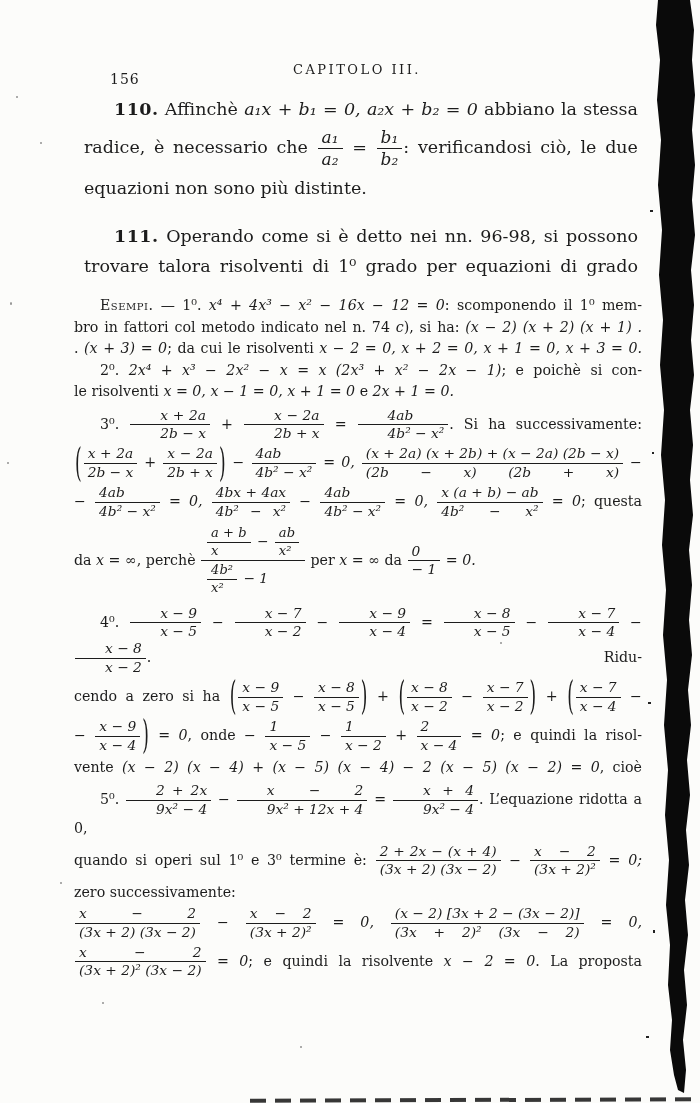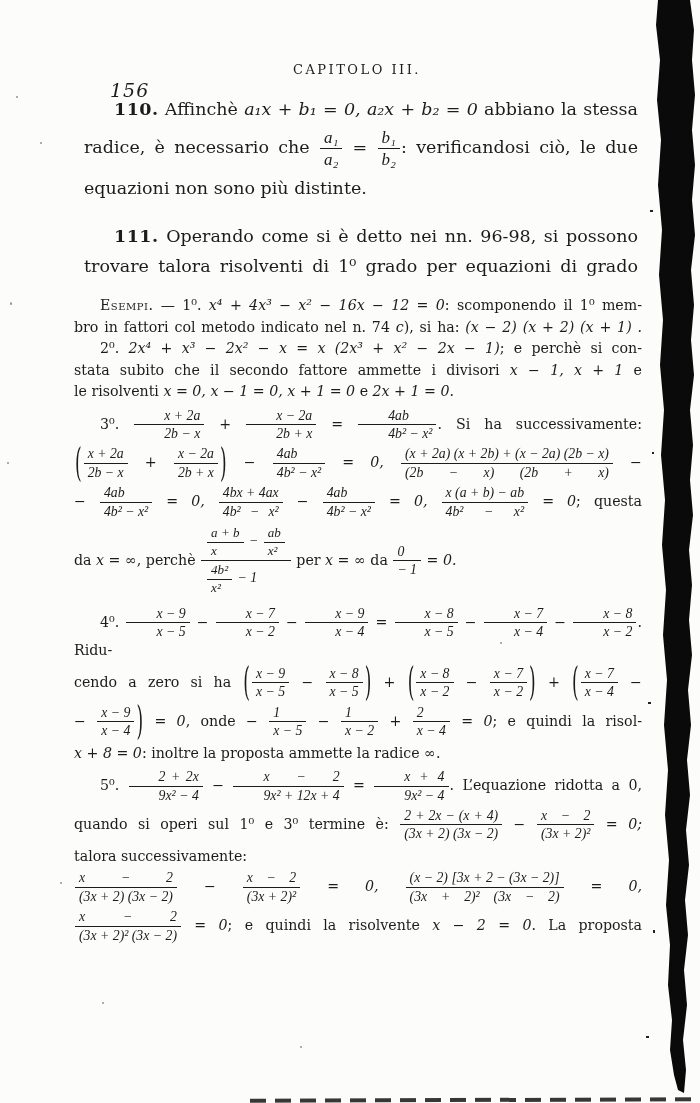--- a/index.html
+++ b/index.html
@@ -5,37 +5,37 @@
 <style>
   html,body{margin:0;padding:0;}
   body{
     width:700px;height:1103px;position:relative;overflow:hidden;
     background:var(--paper,#fcfcfa);
     color:var(--ink,#1c1c1c);
     font-family:"DejaVu Serif","Liberation Serif",serif;
   }
   #sheet{position:absolute;inset:0;}
   #head{position:relative;margin:62px 62px 0 76px;height:24px;}
-  #pagenum{position:absolute;left:34px;top:17px;font-size:19px;letter-spacing:1px;font-style:italic;}
+  #pagenum{position:absolute;left:34px;top:9px;font-size:14px;letter-spacing:1px;}
   #chap{display:block;text-align:center;font-size:13px;font-weight:normal;letter-spacing:2.5px;}
   #content{margin:8px 58px 3px 74px;}
   .line{position:relative;}
   .m{font-size:17.5px;line-height:30px;padding:0 4px 0 10px;}
   .e{font-size:14.2px;line-height:21.5px;}
   .j{text-align:justify;text-align-last:justify;}
   .l{text-align:left;text-align-last:left;}
   .fline{margin:3px 0;}
   .s-r{font-style:normal;text-align:center;}
   .s-b{font-weight:bold;letter-spacing:.5px;}
   .s-i{font-style:italic;text-align:right;}
   .s-sc{font-variant:small-caps;letter-spacing:.5px;}
   .s-p{display:inline-block;transform:scaleY(2.35);font-size:1.2em;vertical-align:middle;
        padding:0 1px;font-weight:300;}
   .frac{display:inline-block;vertical-align:middle;text-align:center;
-        line-height:1.12;padding:1px 1px;font-size:.97em;font-family:Liberation Serif, serif;}
+        line-height:1.12;padding:1px 1px;font-size:.97em;}
   .frac .num{display:block;border-bottom:1.3px solid var(--ink,#1c1c1c);padding:0 4px 1px;}
   .frac .den{display:block;padding:1px 4px 0;}
   .fr-it{font-style:italic;}
   .frac .frac{font-size:.95em;margin:0 1px;}
   
   #band{position:absolute;top:0;right:0;width:60px;height:1103px;pointer-events:none;}
   #bottom-edge{position:absolute;left:250px;right:3px;bottom:1px;height:4px;opacity:.85;
     background:repeating-linear-gradient(90deg,#141414 0 16px,rgba(20,20,20,0) 16px 25px);
     transform:rotate(-.2deg);}
   .speck{position:absolute;background:#3a3a3a;border-radius:50%;opacity:.55;}
@@ -51,34 +51,34 @@
   </div>
 
   <div id="content">
       <div class="line m j" style="text-indent: 30px;"><span class="s-b">110.</span><span class="s-r"> Affinchè </span><span class="s-i">a₁x + b₁ = 0, a₂x + b₂ = 0</span><span class="s-r"> abbiano la stessa</span></div>
       <div class="line m j fline"><span class="s-r">radice, è necessario che </span><span class="frac"><span class="num fr-it">a₁</span><span class="den fr-it">a₂</span></span><span class="s-i"> = </span><span class="frac"><span class="num fr-it">b₁</span><span class="den fr-it">b₂</span></span><span class="s-r">: verificandosi ciò, le due</span></div>
       <div class="line m l"><span class="s-r">equazioni non sono più distinte.</span></div>
       <div class="line m j" style="margin-top: 18px; text-indent: 30px;"><span class="s-b">111.</span><span class="s-r"> Operando come si è detto nei nn. 96-98, si possono</span></div>
       <div class="line m j"><span class="s-r">trovare talora risolventi di 1⁰ grado per equazioni di grado</span></div>
       <div class="line e j" style="margin-top: 14px; text-indent: 26px;"><span class="s-sc">Esempi.</span><span class="s-r"> — 1⁰. </span><span class="s-i">x⁴ + 4x³ − x² − 16x − 12 = 0</span><span class="s-r">: scomponendo il 1⁰ mem-</span></div>
       <div class="line e j"><span class="s-r">bro in fattori col metodo indicato nel n. 74 </span><span class="s-i">c</span><span class="s-r">), si ha: </span><span class="s-i">(x − 2) (x + 2) (x + 1) .</span></div>
-      <div class="line e j" style="text-indent: 26px;"><span class="s-r">2⁰. </span><span class="s-i">2x⁴ + x³ − 2x² − x = x (2x³ + x² − 2x − 1)</span><span class="s-r">; e perchè si con-</span></div>
-      <div class="line e j"><span class="s-r">stata subito che il secondo fattore ammette i divisori </span><span class="s-i">x − 1, x + 1</span><span class="s-r"> e</span></div>
+      <div class="line e j"><span class="s-r">. </span><span class="s-i">(x + 3) = 0</span><span class="s-r">; da cui le risolventi </span><span class="s-i">x − 2 = 0, x + 2 = 0, x + 1 = 0, x + 3 = 0.</span></div>
+      <div class="line e j" style="text-indent: 26px;"><span class="s-r">2⁰. </span><span class="s-i">2x⁴ + x³ − 2x² − x = x (2x³ + x² − 2x − 1)</span><span class="s-r">; e poichè si con-</span></div>
       <div class="line e l"><span class="s-r">le risolventi </span><span class="s-i">x = 0, x − 1 = 0, x + 1 = 0</span><span class="s-r"> e </span><span class="s-i">2x + 1 = 0.</span></div>
       <div class="line e j fline" style="margin-top: 4px; text-indent: 26px;"><span class="s-r">3⁰. </span><span class="frac"><span class="num fr-it">x + 2a</span><span class="den fr-it">2b − x</span></span><span class="s-i"> + </span><span class="frac"><span class="num fr-it">x − 2a</span><span class="den fr-it">2b + x</span></span><span class="s-i"> = </span><span class="frac"><span class="num fr-it">4ab</span><span class="den fr-it">4b² − x²</span></span><span class="s-r">. Si ha successivamente:</span></div>
       <div class="line e j fline" style="margin-top: 3px;"><span class="s-p">(</span><span class="frac"><span class="num fr-it">x + 2a</span><span class="den fr-it">2b − x</span></span><span class="s-i"> + </span><span class="frac"><span class="num fr-it">x − 2a</span><span class="den fr-it">2b + x</span></span><span class="s-p">)</span><span class="s-i"> − </span><span class="frac"><span class="num fr-it">4ab</span><span class="den fr-it">4b² − x²</span></span><span class="s-i"> = 0, </span><span class="frac"><span class="num fr-it">(x + 2a) (x + 2b) + (x − 2a) (2b − x)</span><span class="den fr-it">(2b − x) (2b + x)</span></span><span class="s-i"> −</span></div>
       <div class="line e j fline" style="margin-top: 3px;"><span class="s-i">− </span><span class="frac"><span class="num fr-it">4ab</span><span class="den fr-it">4b² − x²</span></span><span class="s-i"> = 0, </span><span class="frac"><span class="num fr-it">4bx + 4ax</span><span class="den fr-it">4b² − x²</span></span><span class="s-i"> − </span><span class="frac"><span class="num fr-it">4ab</span><span class="den fr-it">4b² − x²</span></span><span class="s-i"> = 0, </span><span class="frac"><span class="num fr-it">x (a + b) − ab</span><span class="den fr-it">4b² − x²</span></span><span class="s-i"> = 0</span><span class="s-r">; questa</span></div>
       <div class="line e l fline" style="margin-top: 4px;"><span class="s-r">da </span><span class="s-i">x = ∞</span><span class="s-r">, perchè </span><span class="frac"><span class="num"><span class="frac"><span class="num fr-it">a + b</span><span class="den fr-it">x</span></span><span class="s-i"> − </span><span class="frac"><span class="num fr-it">ab</span><span class="den fr-it">x²</span></span></span><span class="den"><span class="frac"><span class="num fr-it">4b²</span><span class="den fr-it">x²</span></span><span class="s-i"> − 1</span></span></span><span class="s-r"> per </span><span class="s-i">x = ∞</span><span class="s-r"> da </span><span class="frac"><span class="num fr-it">0</span><span class="den fr-it">− 1</span></span><span class="s-i"> = 0.</span></div>
       <div class="line e j fline" style="margin-top: 7px; text-indent: 26px;"><span class="s-r">4⁰. </span><span class="frac"><span class="num fr-it">x − 9</span><span class="den fr-it">x − 5</span></span><span class="s-i"> − </span><span class="frac"><span class="num fr-it">x − 7</span><span class="den fr-it">x − 2</span></span><span class="s-i"> − </span><span class="frac"><span class="num fr-it">x − 9</span><span class="den fr-it">x − 4</span></span><span class="s-i"> = </span><span class="frac"><span class="num fr-it">x − 8</span><span class="den fr-it">x − 5</span></span><span class="s-i"> − </span><span class="frac"><span class="num fr-it">x − 7</span><span class="den fr-it">x − 4</span></span><span class="s-i"> − </span><span class="frac"><span class="num fr-it">x − 8</span><span class="den fr-it">x − 2</span></span><span class="s-r">. Ridu-</span></div>
       <div class="line e j fline" style="margin-top: 3px;"><span class="s-r">cendo a zero si ha </span><span class="s-p">(</span><span class="frac"><span class="num fr-it">x − 9</span><span class="den fr-it">x − 5</span></span><span class="s-i"> − </span><span class="frac"><span class="num fr-it">x − 8</span><span class="den fr-it">x − 5</span></span><span class="s-p">)</span><span class="s-i"> + </span><span class="s-p">(</span><span class="frac"><span class="num fr-it">x − 8</span><span class="den fr-it">x − 2</span></span><span class="s-i"> − </span><span class="frac"><span class="num fr-it">x − 7</span><span class="den fr-it">x − 2</span></span><span class="s-p">)</span><span class="s-i"> + </span><span class="s-p">(</span><span class="frac"><span class="num fr-it">x − 7</span><span class="den fr-it">x − 4</span></span><span class="s-i"> −</span></div>
       <div class="line e j fline" style="margin-top: 3px;"><span class="s-i">− </span><span class="frac"><span class="num fr-it">x − 9</span><span class="den fr-it">x − 4</span></span><span class="s-p">)</span><span class="s-i"> = 0</span><span class="s-r">, onde </span><span class="s-i">− </span><span class="frac"><span class="num fr-it">1</span><span class="den fr-it">x − 5</span></span><span class="s-i"> − </span><span class="frac"><span class="num fr-it">1</span><span class="den fr-it">x − 2</span></span><span class="s-i"> + </span><span class="frac"><span class="num fr-it">2</span><span class="den fr-it">x − 4</span></span><span class="s-i"> = 0</span><span class="s-r">; e quindi la risol-</span></div>
-      <div class="line e l"><span class="s-i">x + 8 = 0</span><span class="s-r">: inoltre la proposta ammette la radice ∞.</span></div>
+      <div class="line e j"><span class="s-r">vente </span><span class="s-i">(x − 2) (x − 4) + (x − 5) (x − 4) − 2 (x − 5) (x − 2) = 0</span><span class="s-r">, cioè</span></div>
       <div class="line e j fline" style="margin-top: 4px; text-indent: 26px;"><span class="s-r">5⁰. </span><span class="frac"><span class="num fr-it">2 + 2x</span><span class="den fr-it">9x² − 4</span></span><span class="s-i"> − </span><span class="frac"><span class="num fr-it">x − 2</span><span class="den fr-it">9x² + 12x + 4</span></span><span class="s-i"> = </span><span class="frac"><span class="num fr-it">x + 4</span><span class="den fr-it">9x² − 4</span></span><span class="s-r">. L’equazione ridotta a 0,</span></div>
       <div class="line e j fline" style="margin-top: 3px;"><span class="s-r">quando si operi sul 1⁰ e 3⁰ termine è: </span><span class="frac"><span class="num fr-it">2 + 2x − (x + 4)</span><span class="den fr-it">(3x + 2) (3x − 2)</span></span><span class="s-i"> − </span><span class="frac"><span class="num fr-it">x − 2</span><span class="den fr-it">(3x + 2)²</span></span><span class="s-i"> = 0;</span></div>
-      <div class="line e l"><span class="s-r">talora successivamente:</span></div>
+      <div class="line e l"><span class="s-r">zero successivamente:</span></div>
       <div class="line e j fline" style="margin-top: 2px;"><span class="frac"><span class="num fr-it">x − 2</span><span class="den fr-it">(3x + 2) (3x − 2)</span></span><span class="s-i"> − </span><span class="frac"><span class="num fr-it">x − 2</span><span class="den fr-it">(3x + 2)²</span></span><span class="s-i"> = 0, </span><span class="frac"><span class="num fr-it">(x − 2) [3x + 2 − (3x − 2)]</span><span class="den fr-it">(3x + 2)² (3x − 2)</span></span><span class="s-i"> = 0,</span></div>
       <div class="line e j fline" style="margin-top: 2px;"><span class="frac"><span class="num fr-it">x − 2</span><span class="den fr-it">(3x + 2)² (3x − 2)</span></span><span class="s-i"> = 0</span><span class="s-r">; e quindi la risolvente </span><span class="s-i">x − 2 = 0</span><span class="s-r">. La proposta</span></div>
       <div class="line e l"></div>
     </div>
 
   <svg id="band" viewBox="0 0 60 1103" preserveAspectRatio="none" xmlns="http://www.w3.org/2000/svg">
     <path fill="#0a0a0a" d="M18 0 L16 25 20 60 17 100 21 140 18 185 22 230 19 275 23 320 20 365 24 410 21 455 25 500 22 545 26 590 23 635 27 680 24 725 28 770 25 815 29 860 26 905 30 945 28 985 32 1020 30 1050 34 1075 38 1090 44 1093 46 1070 43 1040 47 1005 44 970 48 935 45 900 49 865 46 830 50 795 47 760 51 725 48 690 52 655 49 620 52 585 49 550 53 515 50 480 53 445 50 410 54 375 51 340 54 305 51 270 55 235 52 200 55 165 52 130 55 95 52 60 54 30 50 0 Z"></path>
     <rect x="10" y="210" width="3" height="2" fill="#222"></rect>
     <rect x="12" y="452" width="2" height="2" fill="#222"></rect>
     <rect x="8" y="702" width="3" height="2" fill="#222"></rect>

